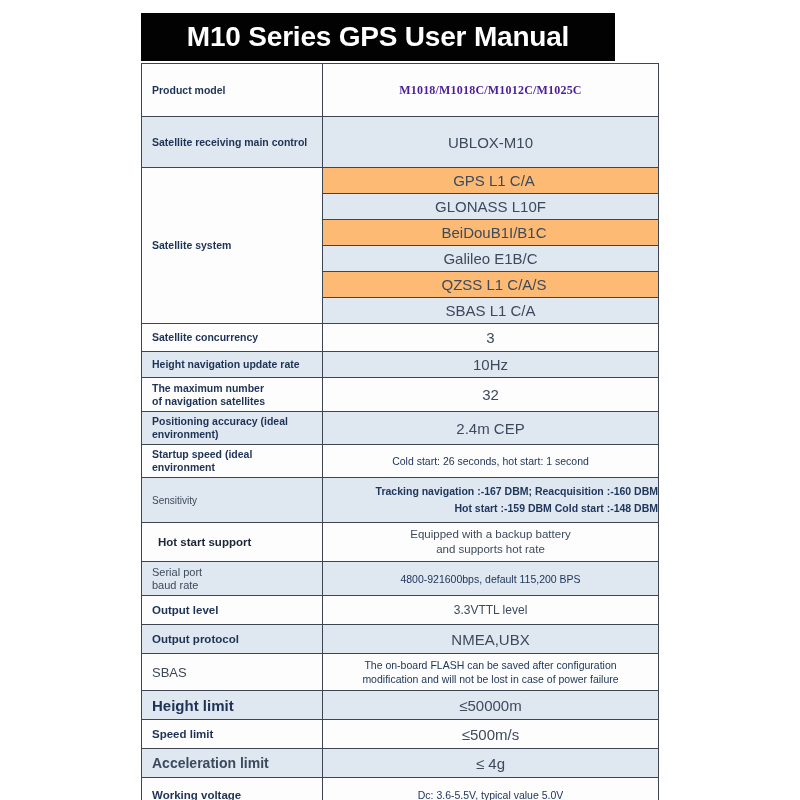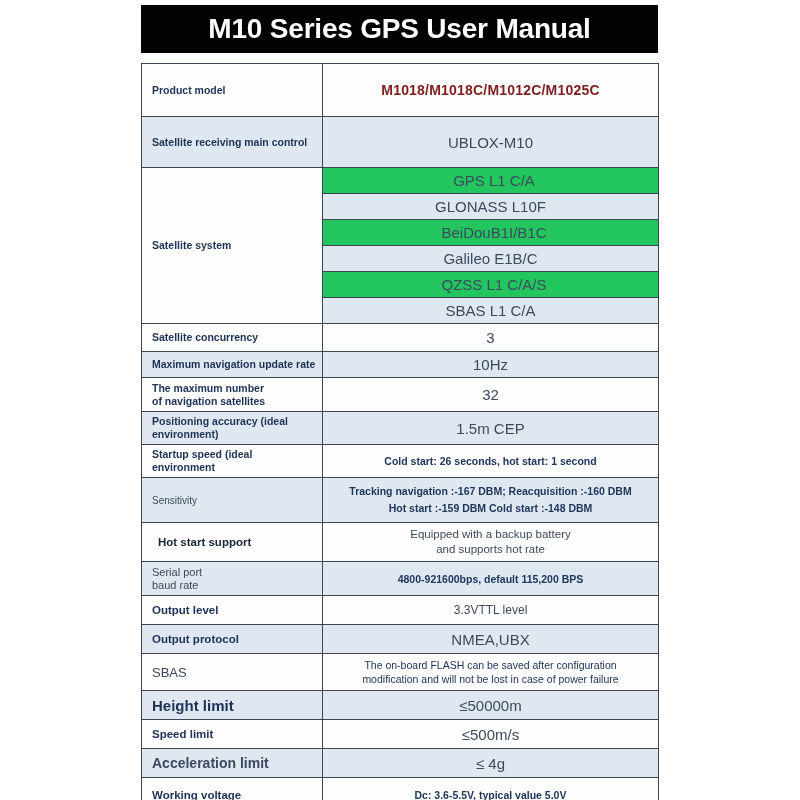--- a/index.html
+++ b/index.html
@@ -18,22 +18,22 @@
     position: relative;
     width: 800px;
     height: 800px;
     background: #ffffff;
   }
 
   
   .title-bar {
     position: absolute;
     left: 141px;
-    top: 5px;
-    width: 517px;
+    top: 13px;
+    width: 474px;
     height: 48px;
     background: #020202;
     display: flex;
     align-items: center;
     justify-content: center;
   }
   .title-text {
     color: #ffffff;
     font-family: "Liberation Sans", sans-serif;
     font-size: 28px;
@@ -57,21 +57,21 @@
     vertical-align: middle;
     background: #fdfdfe;
   }
   .col-label { width: 181px; }
   .col-value { width: 336px; }
 
   
   tr.tint > td { background: #dfe7f1; }
 
   
-  td.sat-white { background: #22c55e; padding-left: 7px; }
+  td.sat-white { background: #fdba74; padding-left: 7px; }
   td.sat-tint  { background: #dfe7f1; }
 
   
   .lbl {
     display: block;
     padding: 0 0 0 10px;
     color: #1e3255;
     font-size: 10.5px;
     font-weight: bold;
     line-height: 13px;
@@ -83,41 +83,43 @@
   
   .val {
     display: block;
     text-align: center;
     color: #3d4a5c;
     font-size: 15px;
     font-weight: normal;
     line-height: 19px;
   }
   .val.model {
-    color: #7f1d1d;
-    font-size: 14px;
+    color: #4c1d95;
+    font-size: 12px;
     font-weight: bold;
     letter-spacing: 0.2px;
+    font-family: Liberation Serif, serif;
   }
   .val.small-bold {
     font-size: 10.5px;
-    font-weight: bold;
+    font-weight: normal;
     color: #20375c;
     line-height: 14px;
   }
   .val.med {
     font-size: 12px;
     color: #3d4a5c;
     line-height: 15px;
   }
   .val.two-line {
     font-size: 10.5px;
     font-weight: bold;
     color: #20375c;
     line-height: 17px;
+    text-align: right;
   }
   .val.desc {
     font-size: 10.5px;
     font-weight: normal;
     color: #20375c;
     line-height: 14px;
   }
   .val.hot {
     font-size: 11.5px;
     color: #3d4a5c;
@@ -196,21 +198,21 @@
         <td style="height:27px">
           <span class="lbl">Satellite concurrency</span>
         </td>
         <td>
           <span class="val">3</span>
         </td>
       </tr>
 
       <tr class="tint">
         <td style="height:25px">
-          <span class="lbl">Maximum navigation update rate</span>
+          <span class="lbl">Height navigation update rate</span>
         </td>
         <td>
           <span class="val">10Hz</span>
         </td>
       </tr>
 
       <tr>
         <td style="height:33px">
           <span class="lbl" style="white-space:pre-line">The maximum number
 of navigation satellites</span>
@@ -219,21 +221,21 @@
           <span class="val">32</span>
         </td>
       </tr>
 
       <tr class="tint">
         <td style="height:32px">
           <span class="lbl" style="white-space:pre-line">Positioning accuracy (ideal
 environment)</span>
         </td>
         <td>
-          <span class="val">1.5m CEP</span>
+          <span class="val">2.4m CEP</span>
         </td>
       </tr>
 
       <tr>
         <td style="height:32px">
           <span class="lbl" style="white-space:pre-line">Startup speed (ideal
 environment</span>
         </td>
         <td>
           <span class="val small-bold">Cold start: 26 seconds, hot start: 1 second</span>

